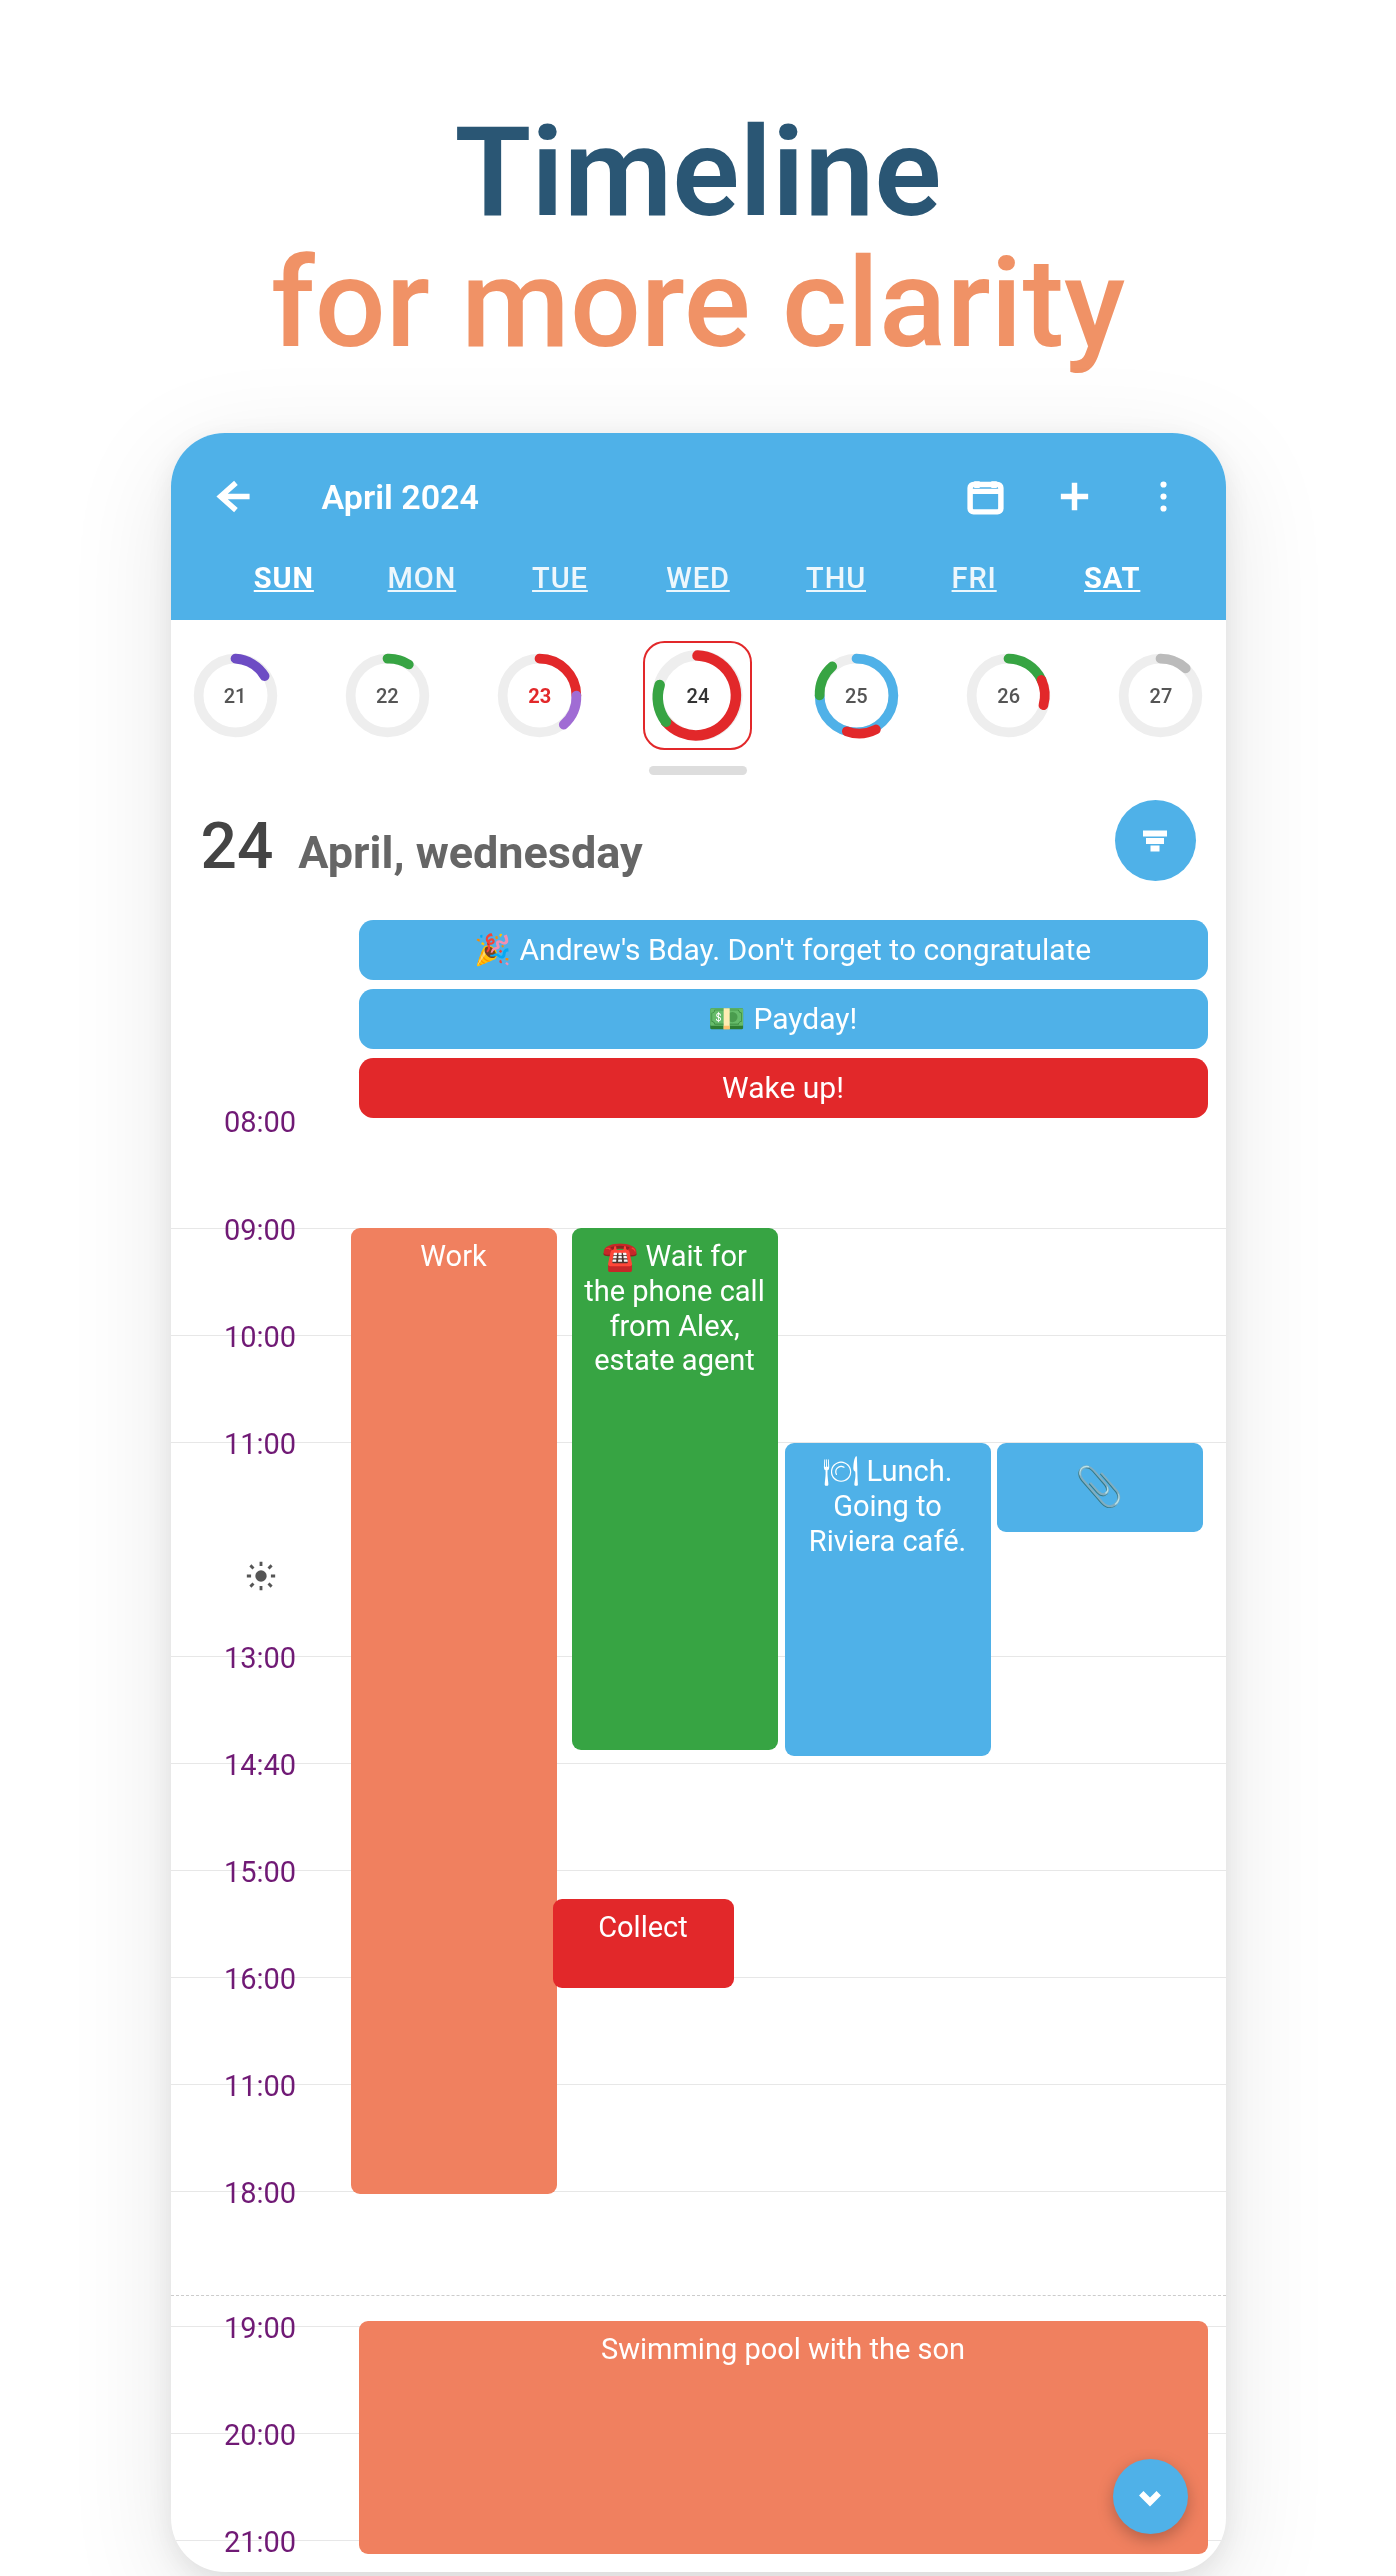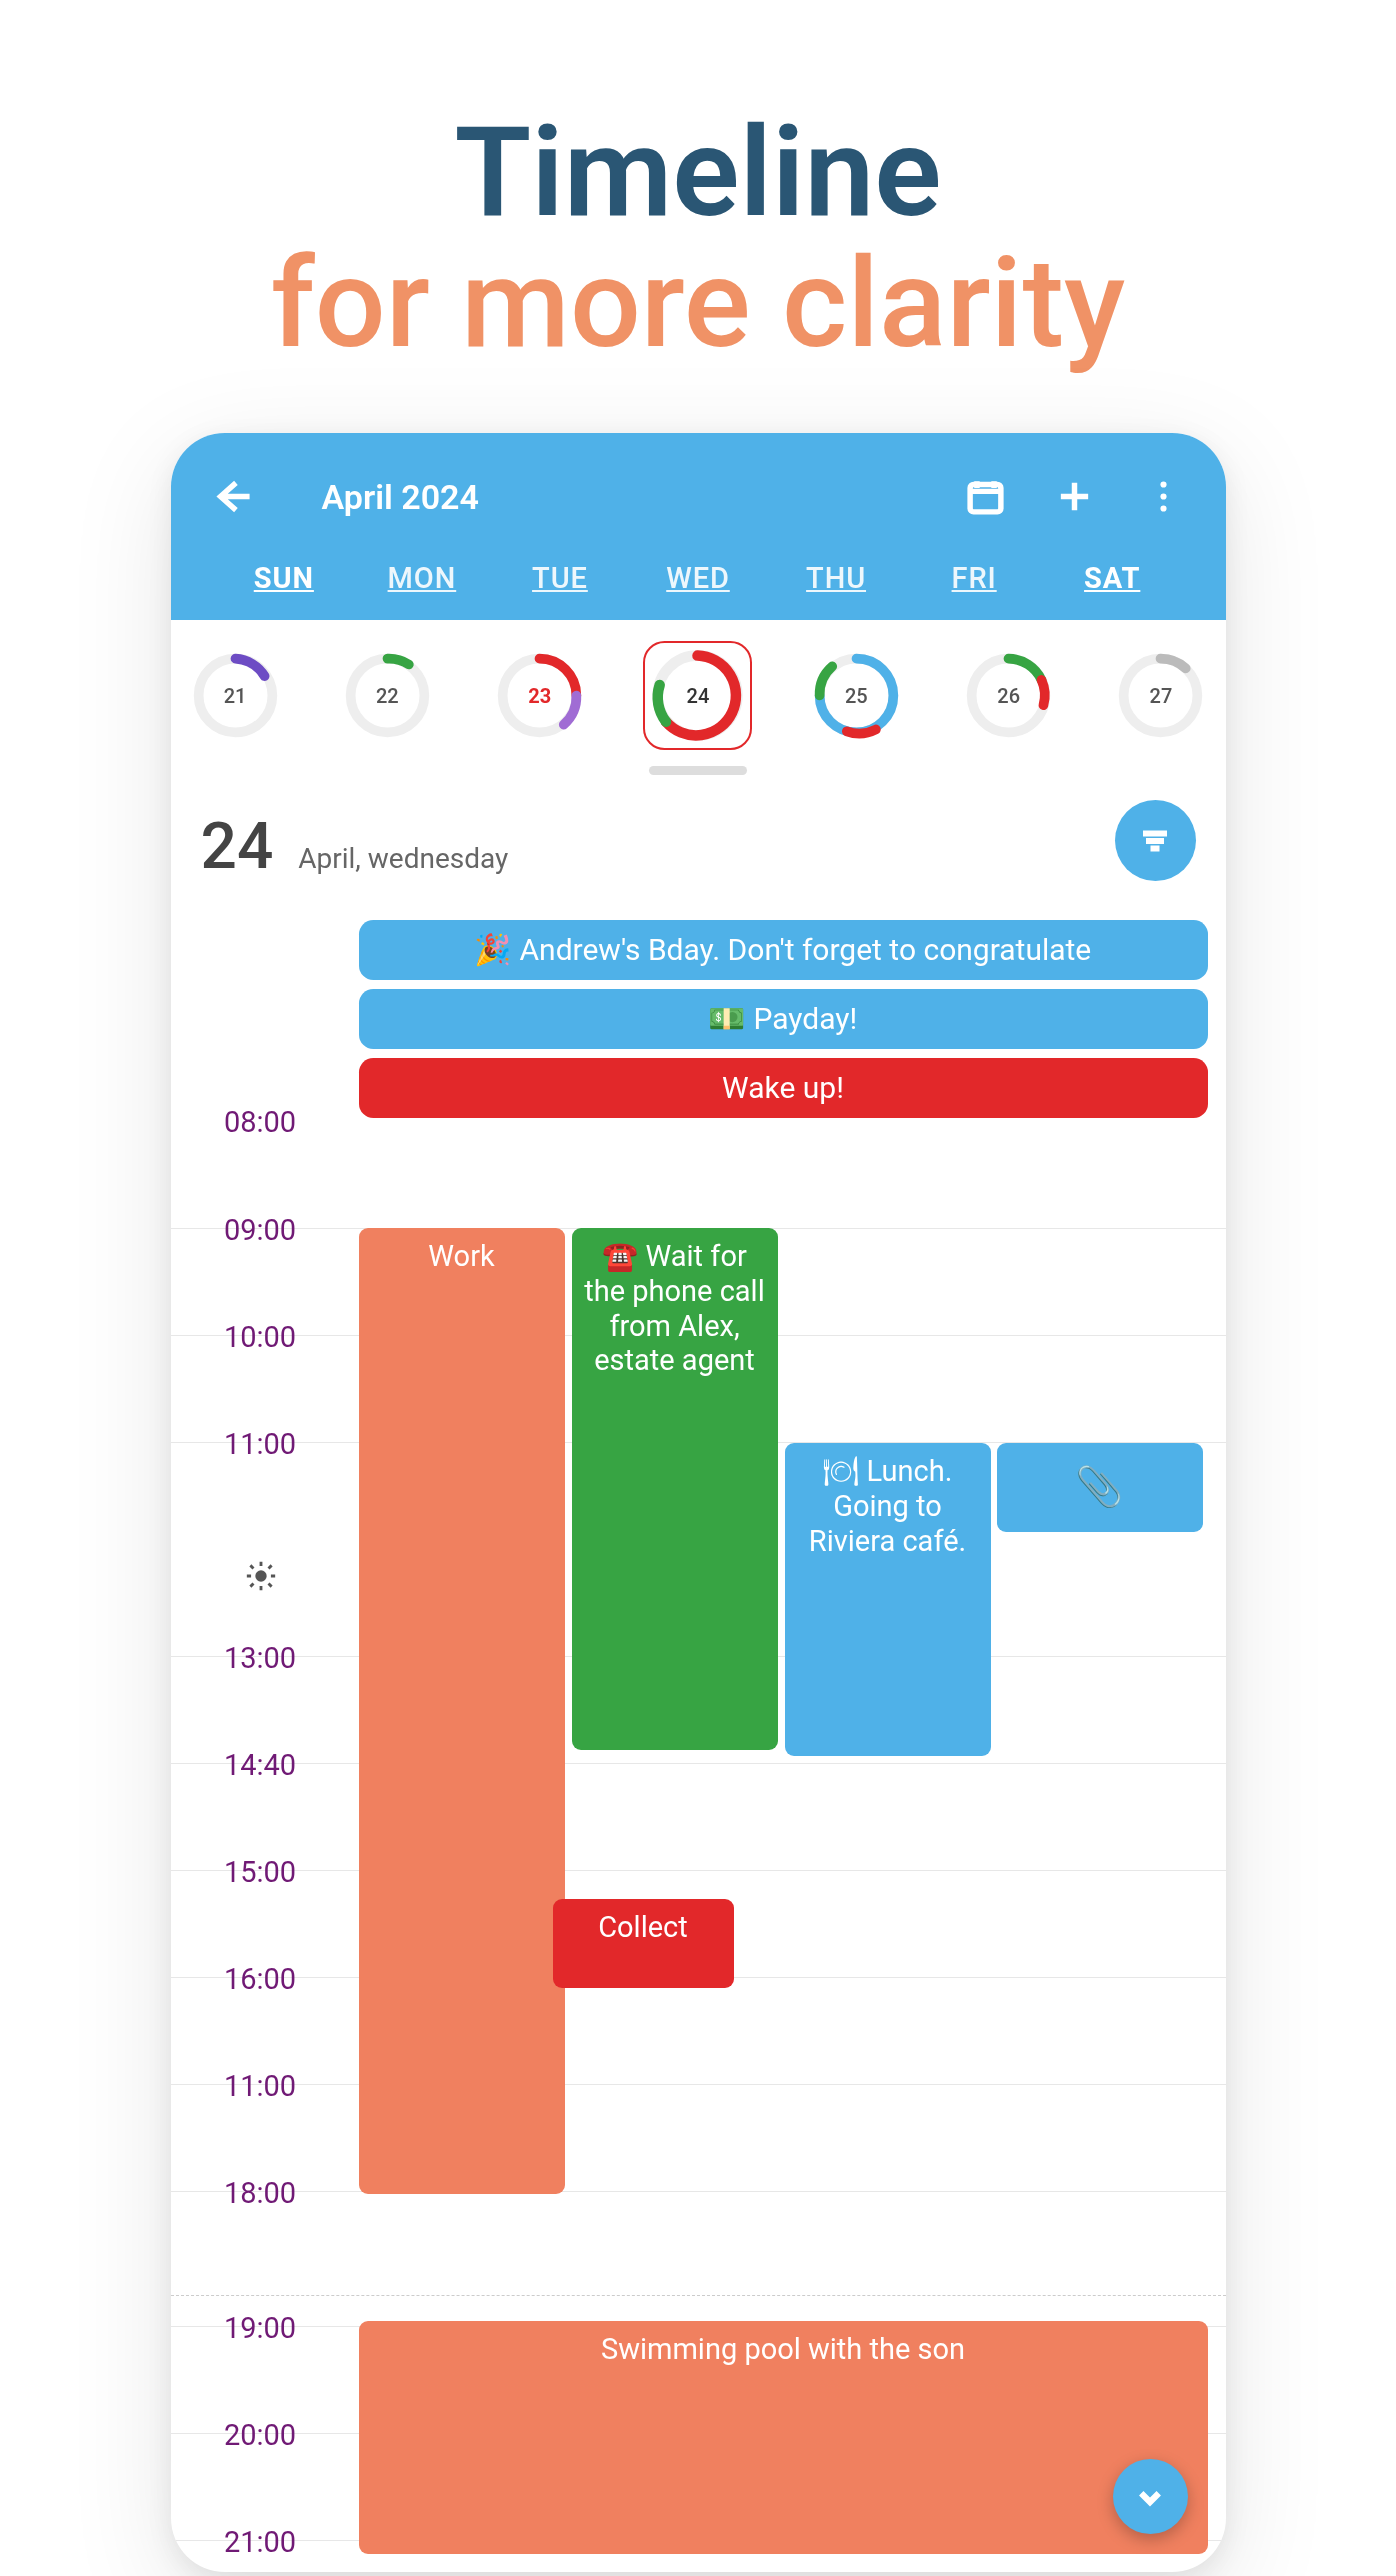--- a/index.html
+++ b/index.html
@@ -49,21 +49,21 @@
   .chip svg{position:absolute;inset:0;width:100%;height:100%;}
   .chip .num{position:relative;z-index:1;}
   .chip.today{color:var(--red);font-weight:700;}
   .chip.selected{border:2.7px solid var(--red);border-radius:21.5px;width:109px;height:109px;}
   .chip.selected .num{color:#333;}
   .handle{width:98px;height:9px;background:#ddd;border-radius:4.5px;margin:5.4px auto 0 auto;}
 
   
   .dayhead{display:flex;align-items:baseline;padding:34px 30px 19.7px 30px;gap:25px;}
   .dayhead .big{font-size:64px;font-weight:500;color:#444;}
-  .dayhead .rest{font-size:28px;color:#666;}
+  .dayhead .rest{font-size:45px;color:#666;font-weight:bold;}
   .fab-filter{position:absolute;right:30px;width:81px;height:81px;border-radius:50%;background:var(--blue);display:flex;align-items:center;justify-content:center;}
   .fab-filter svg{width:36px;height:36px;stroke:#fff;stroke-width:4;fill:none;}
 
   
   .allday{margin:16px 18px 0 188px;display:flex;flex-direction:column;gap:9px;}
   .pill{border-radius:14.3px;padding:12.5px 18px;font-size:30px;color:#fff;text-align:center;white-space:nowrap;overflow:hidden;text-overflow:ellipsis;}
   .pill.blue{background:var(--blue);}
   .pill.red{background:var(--red);}
 
   
@@ -257,21 +257,21 @@
         <span class="lbl">21:00</span>
       </div>
 
     <svg class="sun-icon" viewBox="0 0 24 24">
       <circle cx="12" cy="12" r="4" fill="#555"></circle>
       <g stroke="#555" stroke-width="2">
         <path d="M12 2V5M12 19V22M2 12H5M19 12H22M4.5 4.5 6.7 6.7M17.3 17.3 19.5 19.5M4.5 19.5 6.7 17.3M17.3 6.7 19.5 4.5"></path>
       </g>
     </svg>
 
-    <div class="ev salmon" style="left:188px;top:107px;width:206px;height:966px;">Work</div>
+    <div class="ev salmon" style="left:180px;top:107px;width:206px;height:966px;">Work</div>
     <div class="ev green" style="left:401px;top:107px;width:206px;height:522px;">☎️ Wait for the phone call from Alex, estate agent</div>
     <div class="ev blue" style="left:614px;top:322px;width:206px;height:313px;">🍽 Lunch. Going to Riviera café.</div>
     <div class="ev blue" style="left:826px;top:322px;width:206px;height:89px;display:flex;align-items:center;justify-content:center;">
         <span class="clip">📎</span>
       </div>
     <div class="ev red" style="left:382px;top:778px;width:181px;height:89px;">Collect</div>
     <div class="ev salmon" style="left:188px;top:1200px;right:18px;width:auto;height:233px;">Swimming pool with the son</div>
 
     <div class="fab-down">
       <svg viewBox="0 0 24 24">

